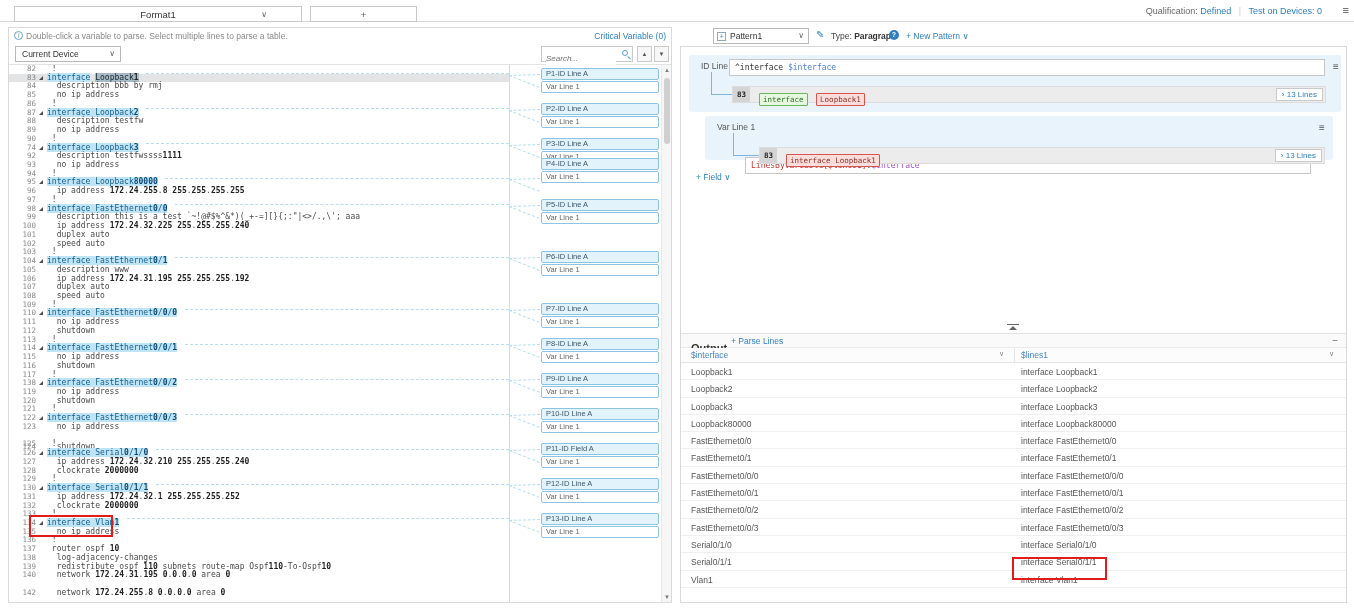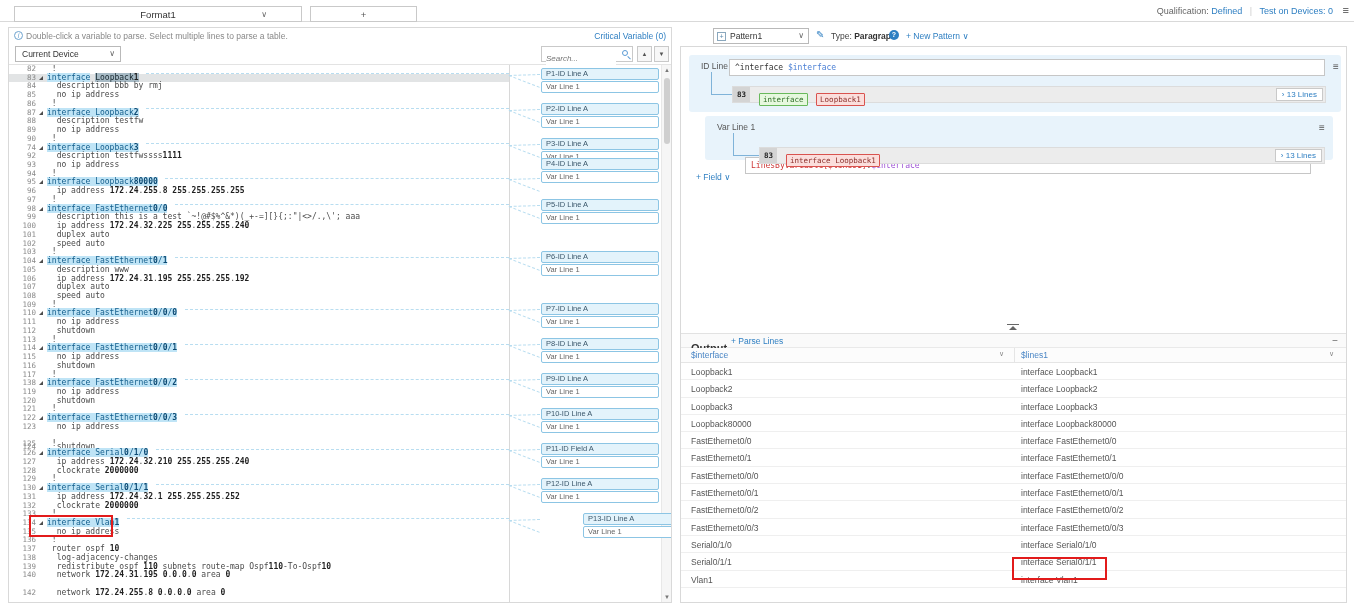--- a/index.html
+++ b/index.html
@@ -9,21 +9,21 @@
   *{box-sizing:border-box; margin:0; padding:0;}
   body{width:1354px;height:611px;position:relative;overflow:hidden;background:#fff;
        font-family:"Liberation Sans",sans-serif;color:#333;}
   
   .topline{position:absolute;left:0;top:21px;width:1354px;border-top:1px solid #d9d9d9;}
   .tab{position:absolute;top:6px;height:16px;background:#fff;border:1px solid #c9c9c9;
        font-size:9.5px;color:#333;text-align:center;line-height:15px;}
   .tab1{left:14px;width:288px;}
   .tab2{left:310px;width:107px;color:#555;}
   .tab .chev{position:absolute;right:34px;top:0;color:#666;font-size:8px;}
-  .topright{position:absolute;top:6px;right:21px;font-size:9px;color:#666;white-space:nowrap;}
+  .topright{position:absolute;top:6px;right:32px;font-size:9px;color:#666;white-space:nowrap;}
   .topright .link{color:var(--accent);}
   .topright .sep{color:#ccc;margin:0 5px;}
   .hamb{position:absolute;top:4px;right:5px;font-size:11px;color:#444;}
   
   .lpanel{position:absolute;left:8px;top:27px;width:664px;height:576px;border:1px solid #d9d9d9;background:#fff;}
   .hintrow{position:absolute;left:0;top:0;width:100%;height:16px;font-size:8.5px;color:#888;}
   .hintrow .txt{position:absolute;left:17px;top:3px;}
   .infoic{position:absolute;left:5px;top:3px;width:9px;height:9px;border:1px solid #6ea3cf;border-radius:50%;
           color:#6ea3cf;font-size:7px;text-align:center;line-height:8px;font-style:italic;}
   .critical{position:absolute;right:5px;top:3px;font-size:8.5px;color:var(--accent);}
@@ -506,21 +506,21 @@
       <div class="hdash" style="left: 146.8px; top: 418.54px; width: 353.2px;"></div>
       <div class="diag" style="left: 500px; top: 420.04px; width: 31.0161px; transform: rotate(-0.0322468rad);"></div>
       <div class="diag" style="left: 500px; top: 420.04px; width: 33.2415px; transform: rotate(0.369334rad);"></div>
       <div class="bpair" style="top: 413.04px;">
         <div class="bid">P12-ID Line A</div>
         <div class="bvar">Var Line 1</div>
       </div>
       <div class="hdash" style="left: 118px; top: 453.46px; width: 382px;"></div>
       <div class="diag" style="left: 500px; top: 454.96px; width: 31.0161px; transform: rotate(-0.0322468rad);"></div>
       <div class="diag" style="left: 500px; top: 454.96px; width: 33.2415px; transform: rotate(0.369334rad);"></div>
-      <div class="bpair" style="top: 447.96px; margin-left: 42px;">
+      <div class="bpair" style="top: 447.96px;">
         <div class="bid">P13-ID Line A</div>
         <div class="bvar">Var Line 1</div>
       </div>
     </div>
 </div>
 
 <div class="rheader">
   <div class="psel">
     <span class="paticon">+</span>
     <span class="plabel">Pattern1</span>

